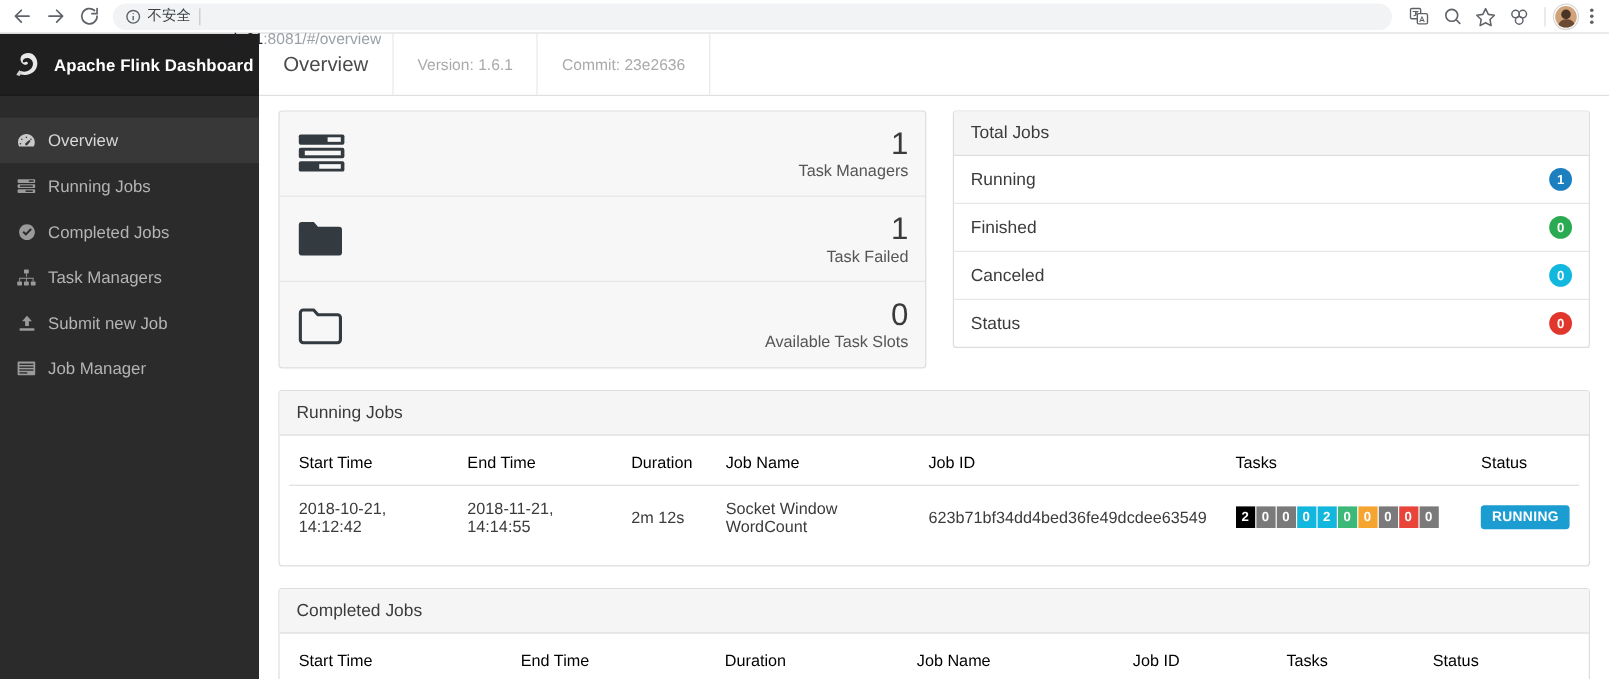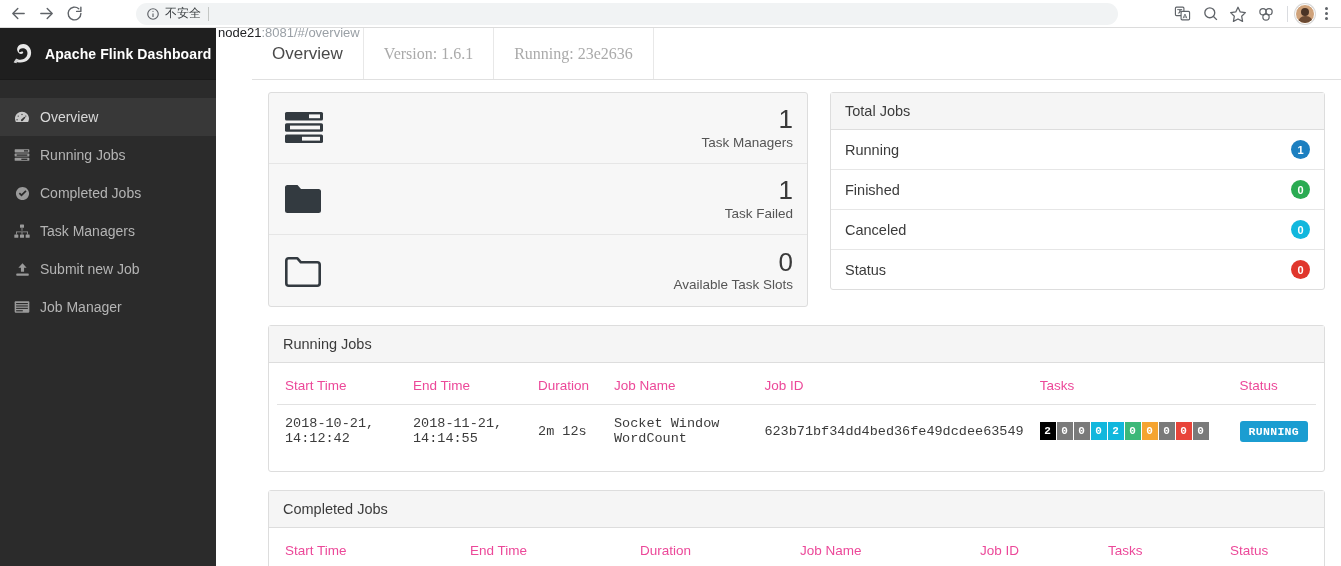--- a/index.html
+++ b/index.html
@@ -13,21 +13,20 @@
   }
 
   
   .browser-bar {
     height: 28px;
     background: #ffffff;
     display: flex;
     align-items: center;
     border-bottom: 1px solid #dcdcdc;
     position: relative;
-    gap: 42px;
   }
   .nav-btns { display: flex; align-items: center; padding-left: 4px; }
   .nav-btn {
     width: 28px; height: 28px;
     display: flex; align-items: center; justify-content: center;
     color: #5f6368;
     cursor: pointer;
   }
   .nav-btn svg { display: block; }
   .omnibox {
@@ -125,21 +124,20 @@
     background: #5f6368;
     border-radius: 50%;
     display: block;
   }
 
   
   .app {
     display: flex;
     height: 538px;
     width: 1341px;
-    gap: 36px;
   }
 
   
   .sidebar {
     width: 216px;
     flex: 0 0 216px;
     background: #2b2b2b;
     color: #b0b0b0;
     height: 538px;
     overflow: hidden;
@@ -210,22 +208,21 @@
     display: flex;
     align-items: center;
     padding: 0 20px;
     font-size: 17px;
     color: #4a4a4a;
     border-right: 1px solid #e8e8e8;
     white-space: nowrap;
   }
   .topbar-item.muted {
     color: #aaaaaa;
-    font-size: 16px;
-    font-family: Liberation Serif, serif;
+    font-size: 13px;
   }
 
   .content {
     flex: 1;
     background: #ffffff;
     padding: 12px 0 0 0;
     overflow: hidden;
   }
   .row-top {
     display: flex;
@@ -318,29 +315,28 @@
     margin: 18px 16px 0 16px;
   }
   table.jobs-table {
     width: 100%;
     border-collapse: collapse;
     font-size: 13.5px;
   }
   table.jobs-table th {
     text-align: left;
     font-weight: normal;
-    color: #ec4899;
+    color: #000000;
     padding: 11px 8px;
     border-bottom: 1px solid #e2e2e2;
   }
   table.jobs-table td {
     padding: 11px 8px;
     color: #3b3b3b;
     vertical-align: middle;
-    font-family: Liberation Mono, monospace;
   }
   .tbl-wrap { padding: 4px 8px 14px 8px; }
 
   .task-badges { display: flex; gap: 1px; }
   .task-badge {
     min-width: 16px;
     height: 18px;
     display: flex;
     align-items: center;
     justify-content: center;
@@ -518,21 +514,21 @@
         <span>Job Manager</span>
       </li>
     </ul>
   </div>
 
   <div class="main">
 
     <div class="topbar">
       <div class="topbar-item">Overview</div>
       <div class="topbar-item muted">Version: 1.6.1</div>
-      <div class="topbar-item muted">Running: 23e2636</div>
+      <div class="topbar-item muted">Commit: 23e2636</div>
     </div>
 
     <div class="content">
 
       <div class="row-top">
 
         <div class="panel stats-panel">
           <div class="stat-row">
             <div class="stat-ico">
               <svg width="42" height="34" viewBox="0 0 42 34" fill="currentColor">

